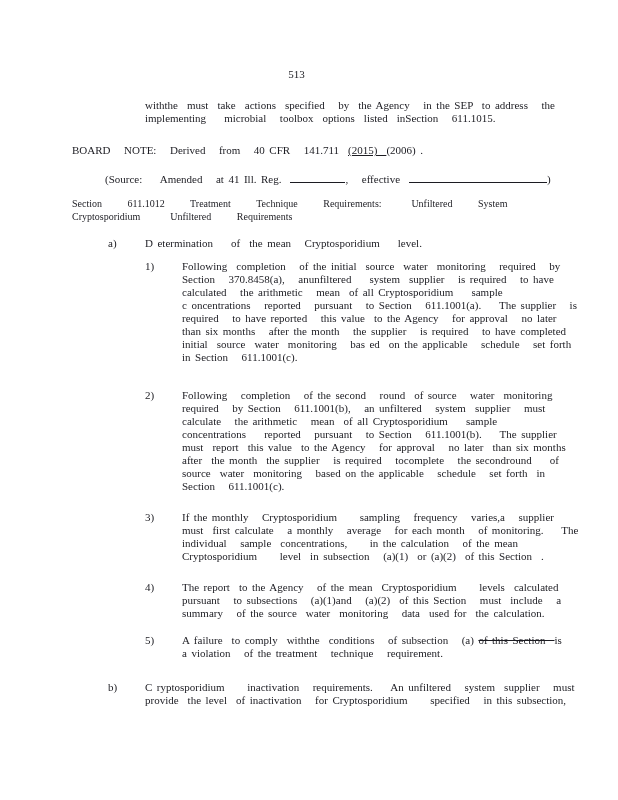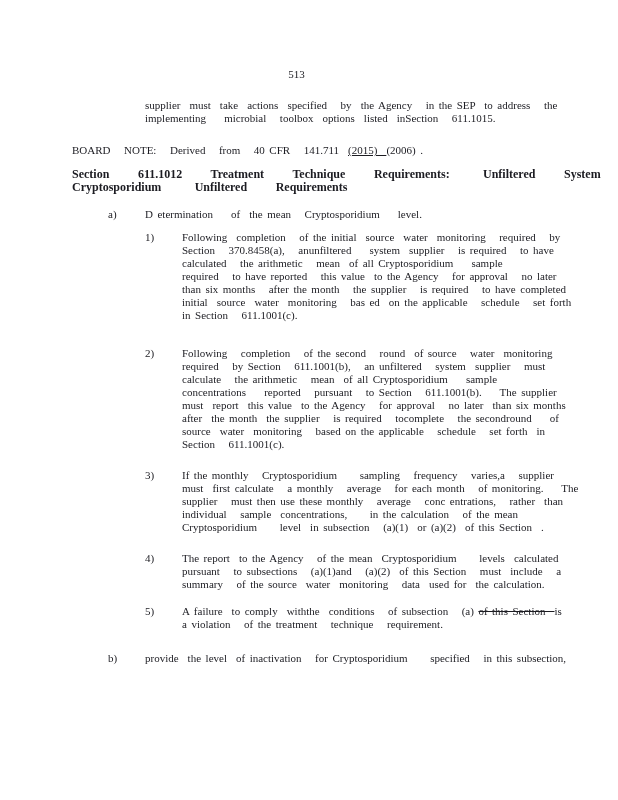--- a/index.html
+++ b/index.html
@@ -15,21 +15,21 @@
     line-height: 13px;
     color: #1c1c22;
     word-spacing: 0.16em;
     overflow: hidden;
   }
   .ln { white-space: pre; }
   .center { text-align: center; }
   .intro { margin-left: 73px; margin-top: 18px; }
   .boardnote { margin-top: 19px; }
   .sourceline { margin-top: 14px; margin-left: 33px; }
-  .heading { margin-top: 11px; font-weight: bold; font-size: 12px; }
+  .heading { margin-top: 11px; font-weight: normal; font-size: 10px; }
   .row { display: flex; }
   .indent1 { margin-left: 36px; }
   .indent2 { margin-left: 73px; }
   .marker { width: 37px; flex: none; }
   .content { flex: none; }
   .mt14 { margin-top: 14px; }
   .mt10 { margin-top: 10px; }
   .mt25 { margin-top: 25px; }
   .mt18 { margin-top: 18px; }
   .mt21 { margin-top: 21px; }
@@ -45,45 +45,47 @@
   .blank-long { width: 138px; }
 </style>
 </head>
 <body>
 
 <div class="page">
 
   <div class="center ln">513</div>
 
   <div class="intro">
-    <div class="ln">supplier  must  take  actions  specified   by  the Agency   in the SEP  to address   the</div>
+    <div class="ln">withthe  must  take  actions  specified   by  the Agency   in the SEP  to address   the</div>
     <div class="ln">implementing    microbial   toolbox  options  listed  inSection   611.1015.</div>
   </div>
 
   <div class="boardnote ln"><span>BOARD   NOTE:   Derived   from   40 CFR   141.711  </span><span class="u">(2015)  </span><span>(2006) .</span></div>
 
+  <div class="sourceline ln"><span>(Source:    Amended   at 41 Ill. Reg.  </span><span class="blank blank-short"></span><span>,</span><span>   effective  </span><span class="blank blank-long"></span><span>)</span></div>
 
   <div class="heading">
     <div class="ln">Section      611.1012      Treatment      Technique      Requirements:       Unfiltered      System</div>
     <div class="ln">Cryptosporidium       Unfiltered      Requirements</div>
   </div>
 
   <div class="row indent1 mt14">
     <div class="marker ln">a)</div>
     <div class="content">
       <div class="ln">D etermination    of  the mean   Cryptosporidium    level.</div>
     </div>
   </div>
 
   <div class="row indent2 mt10">
     <div class="marker ln">1)</div>
     <div class="content">
       <div class="ln">Following  completion   of the initial  source  water  monitoring   required   by</div>
       <div class="ln">Section   370.8458(a),   anunfiltered    system  supplier   is required   to have</div>
       <div class="ln">calculated   the arithmetic   mean  of all Cryptosporidium    sample</div>
+      <div class="ln">c oncentrations   reported   pursuant   to Section   611.1001(a).    The supplier   is</div>
       <div class="ln">required   to have reported   this value  to the Agency   for approval   no later</div>
       <div class="ln">than six months   after the month   the supplier   is required   to have completed</div>
       <div class="ln">initial  source  water  monitoring   bas ed  on the applicable   schedule   set forth</div>
       <div class="ln">in Section   611.1001(c).</div>
     </div>
   </div>
 
   <div class="row indent2 mt25">
     <div class="marker ln">2)</div>
     <div class="content">
@@ -96,21 +98,20 @@
       <div class="ln">source  water  monitoring   based on the applicable   schedule   set forth  in</div>
       <div class="ln">Section   611.1001(c).</div>
     </div>
   </div>
 
   <div class="row indent2 mt18">
     <div class="marker ln">3)</div>
     <div class="content">
       <div class="ln">If the monthly   Cryptosporidium     sampling   frequency   varies,a   supplier</div>
       <div class="ln">must  first calculate   a monthly   average   for each month   of monitoring.    The</div>
-      <div class="ln">supplier   must then use these monthly   average   conc entrations,   rather  than</div>
       <div class="ln">individual   sample  concentrations,     in the calculation   of the mean</div>
       <div class="ln">Cryptosporidium     level  in subsection   (a)(1)  or (a)(2)  of this Section  .</div>
     </div>
   </div>
 
   <div class="row indent2 mt18">
     <div class="marker ln">4)</div>
     <div class="content">
       <div class="ln">The report  to the Agency   of the mean  Cryptosporidium     levels  calculated</div>
       <div class="ln">pursuant   to subsections   (a)(1)and   (a)(2)  of this Section   must  include   a</div>
@@ -122,17 +123,18 @@
     <div class="marker ln">5)</div>
     <div class="content">
       <div class="ln"><span>A failure  to comply  withthe  conditions   of subsection   (a) </span><span class="strike">of this Section  </span><span>is</span></div>
       <div class="ln">a violation   of the treatment   technique   requirement.</div>
     </div>
   </div>
 
   <div class="row indent1 mt21">
     <div class="marker ln">b)</div>
     <div class="content">
+      <div class="ln">C ryptosporidium     inactivation   requirements.    An unfiltered   system  supplier   must</div>
       <div class="ln">provide  the level  of inactivation   for Cryptosporidium     specified   in this subsection,</div>
     </div>
   </div>
 
 </div>
 
 </body></html>

